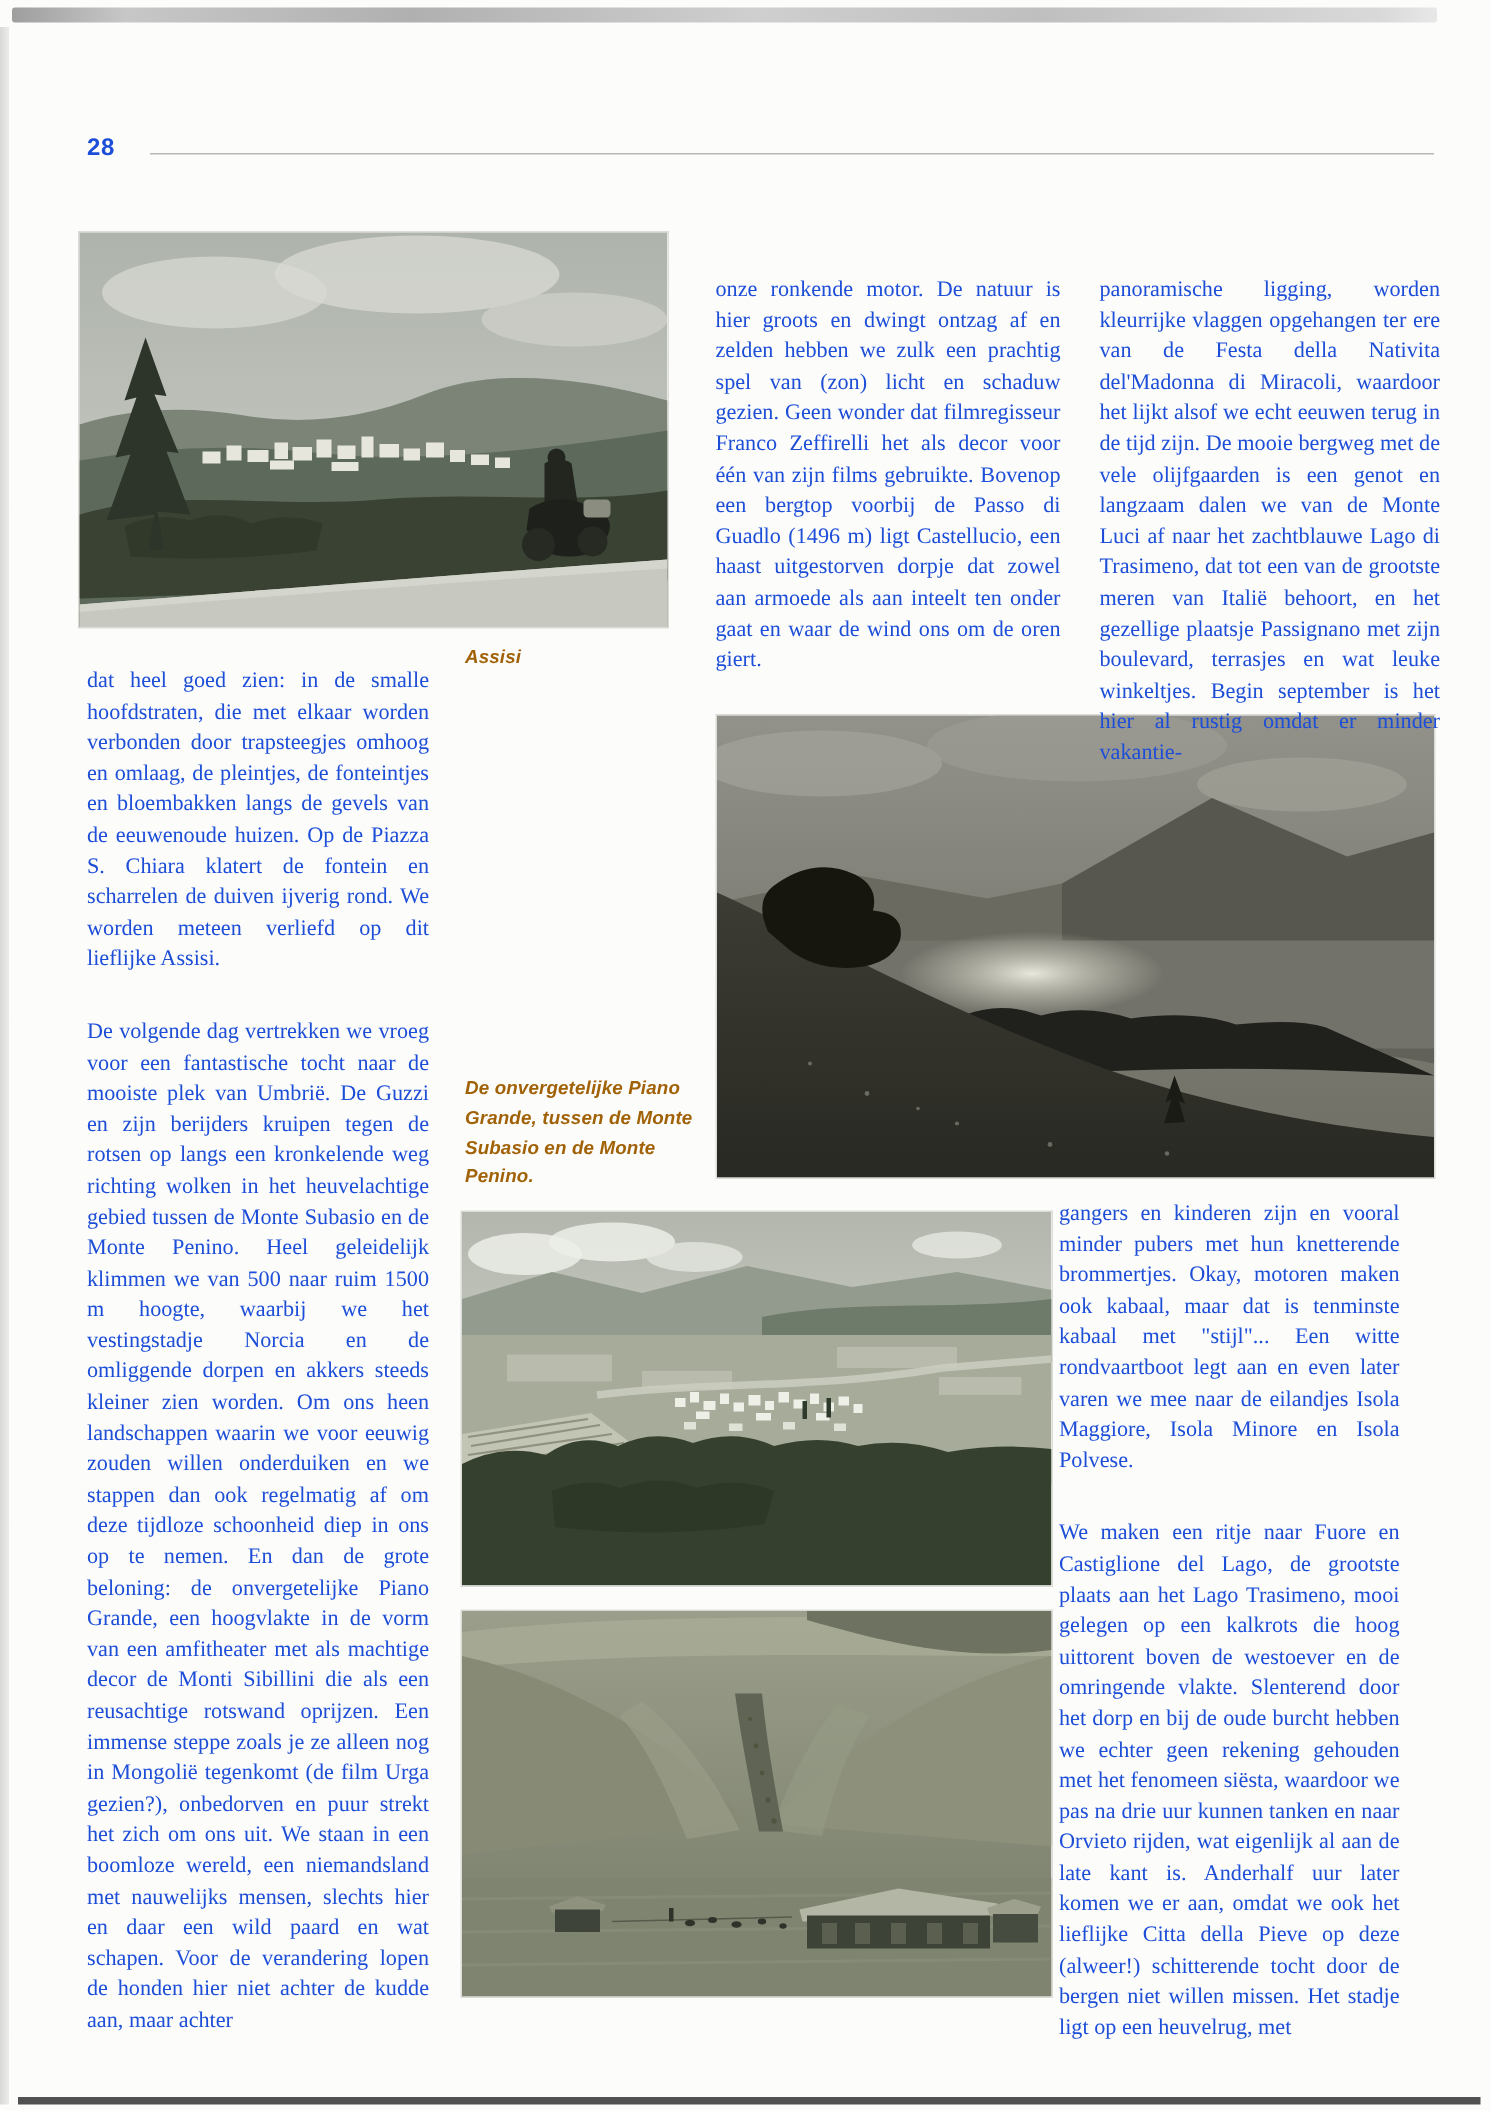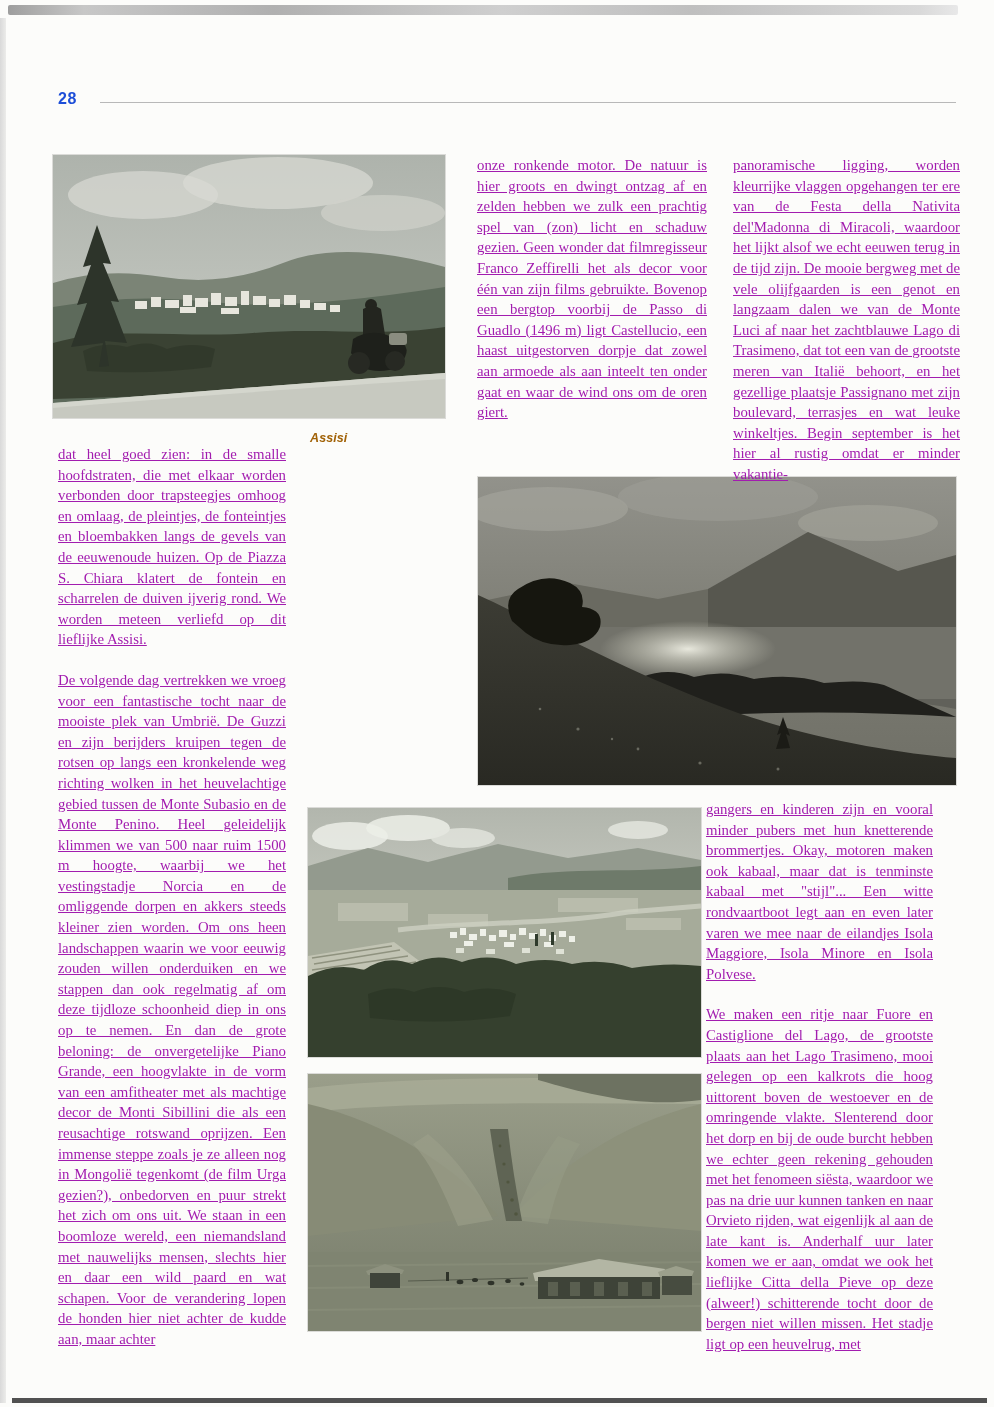--- a/index.html
+++ b/index.html
@@ -14,23 +14,23 @@
   .left-edge{
     position:absolute;left:0;top:18px;width:6px;height:1385px;
     background:linear-gradient(90deg,#d9d9d9,#ececea);
   }
   .bottom-bar{position:absolute;left:12px;top:1398px;width:975px;height:5px;background:#515151;}
   .page-number{
     position:absolute;left:58px;top:90px;font-family:"Liberation Sans",sans-serif;
     font-weight:700;font-size:16px;color:#1d4ed8;letter-spacing:.5px;
   }
   .header-rule{position:absolute;left:100px;top:102px;width:856px;height:1px;background:#b8b8b8;}
-  .col{position:absolute;width:228px;text-align:justify;font-size:14.8px;line-height:20.6px;color:#a21caf;text-decoration:underline;}
+  .col{position:absolute;width:228px;text-align:justify;font-size:14.8px;line-height:20.6px;color:#1d4ed8;}
   .col p{margin:0 0 20px 0;}
-  .col p:last-child{margin-bottom:0;}
+  .col p:last-child{margin-bottom:0;margin-top:28px;}
   .col-left{left:58px;top:444px;}
   .col-mid{left:477px;top:155px;width:230px;}
   .col-right-top{left:733px;top:155px;width:227px;}
   .col-right-bottom{left:706px;top:799px;width:227px;}
   .caption{
     position:absolute;font-family:"Liberation Sans",sans-serif;font-weight:700;font-style:italic;
     font-size:12.5px;line-height:1.58;color:#a16207;letter-spacing:.1px;
   }
   .caption-assisi{left:310px;top:429px;width:140px;}
   .caption-piano{left:310px;top:716px;width:152px;}
@@ -137,20 +137,21 @@
         <circle cx="100" cy="252" r="1.6"></circle>
           <circle cx="160" cy="272" r="1.4"></circle>
           <circle cx="222" cy="286" r="1.6"></circle>
         <circle cx="62" cy="232" r="1.3"></circle>
           <circle cx="300" cy="292" r="1.5"></circle>
           <circle cx="134" cy="262" r="1.2"></circle>
       </g>
     </svg>
   </div>
 
+  <div class="caption caption-piano">De onvergetelijke Piano Grande, tussen de Monte Subasio en de Monte Penino.</div>
 
   <div class="photo photo3">
     <svg width="393" height="249" viewBox="0 0 393 249" xmlns="http://www.w3.org/2000/svg">
       <defs>
         <linearGradient id="p3sky" x1="0" y1="0" x2="0" y2="1">
           <stop offset="0" stop-color="#b2b6ad"></stop>
             <stop offset="1" stop-color="#c5c8bf"></stop>
         </linearGradient>
       </defs>
       <rect width="393" height="100" fill="url(#p3sky)"></rect>

